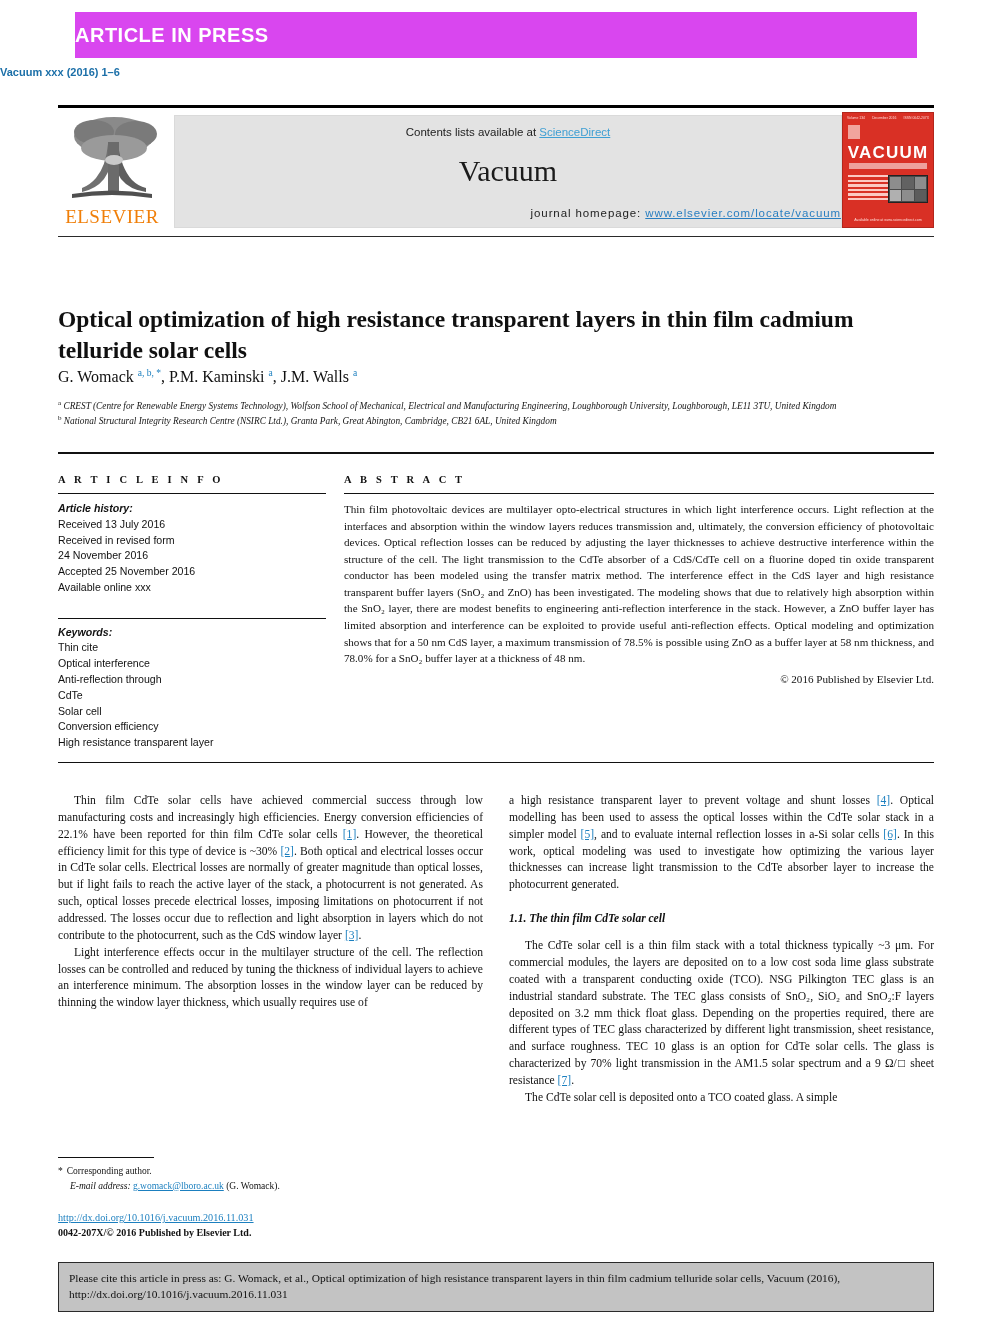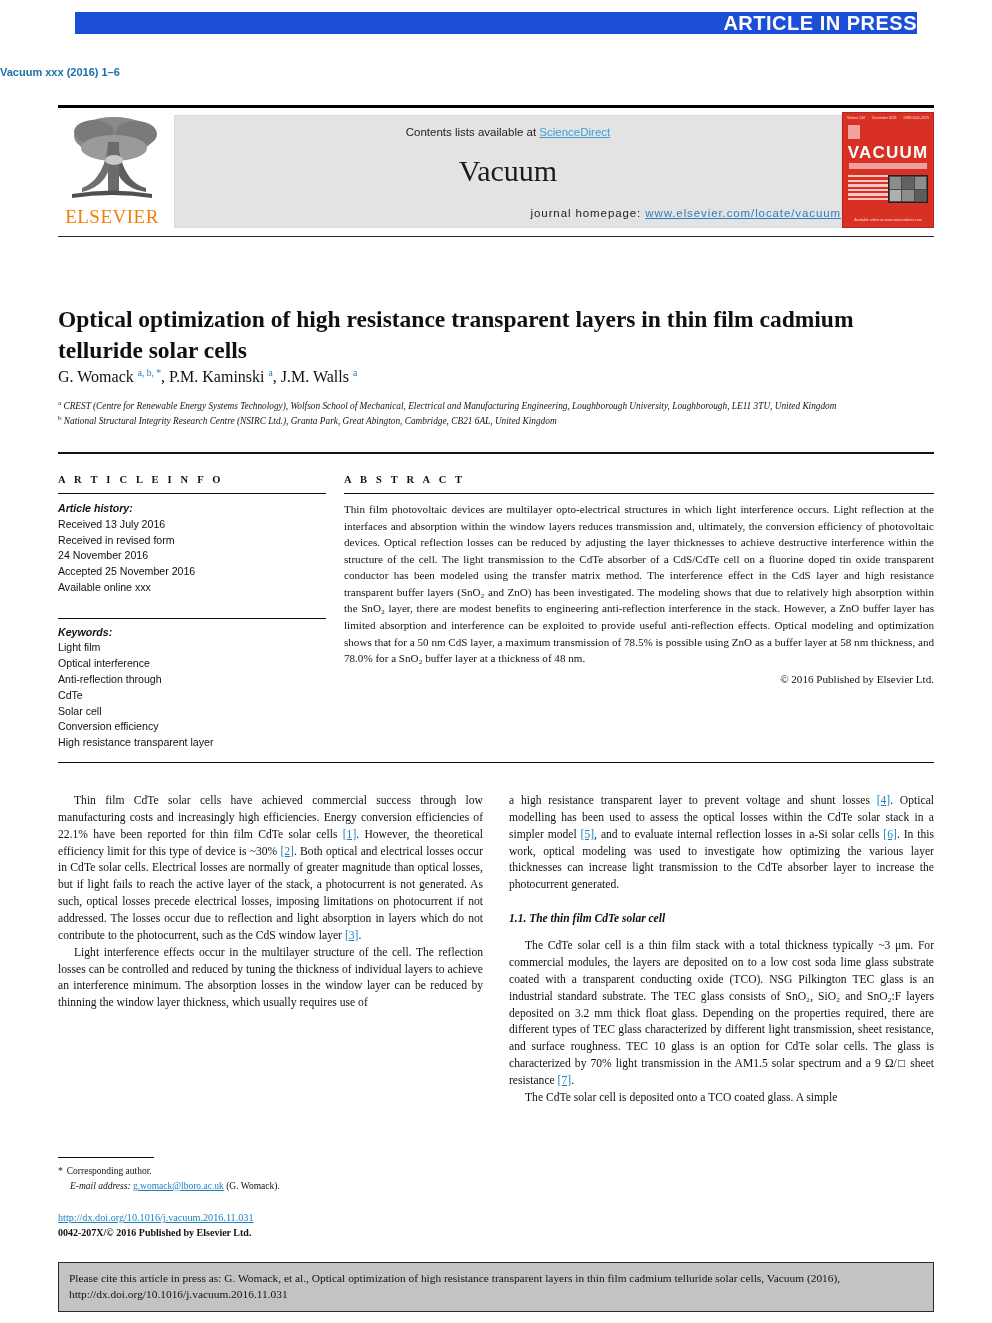--- a/index.html
+++ b/index.html
@@ -15,25 +15,25 @@
     position: relative;
     overflow: hidden;
   }
 
   
   .press-banner {
     position: absolute;
     left: 75px;
     top: 12px;
     width: 842px;
-    height: 22px;
-    background: #1d4ed8;
+    height: 46px;
+    background: #d946ef;
     display: flex;
     align-items: center;
-    justify-content: flex-end;
+    justify-content: flex-start;
   }
   .press-banner-text {
     font-family: "Liberation Sans", sans-serif;
     font-weight: bold;
     font-size: 20px;
     letter-spacing: 0.5px;
     color: #ffffff;
   }
 
   
@@ -548,21 +548,21 @@
     <div class="lbl">Article history:</div>
     <div>Received 13 July 2016</div>
     <div>Received in revised form</div>
     <div>24 November 2016</div>
     <div>Accepted 25 November 2016</div>
     <div>Available online xxx</div>
   </div>
   <div class="kw-rule"></div>
   <div class="info-block">
     <div class="lbl">Keywords:</div>
-    <div>Light film</div>
+    <div>Thin cite</div>
     <div>Optical interference</div>
     <div>Anti-reflection through</div>
     <div>CdTe</div>
     <div>Solar cell</div>
     <div>Conversion efficiency</div>
     <div>High resistance transparent layer</div>
   </div>
 </div>
 
 <div class="abstract-col">

